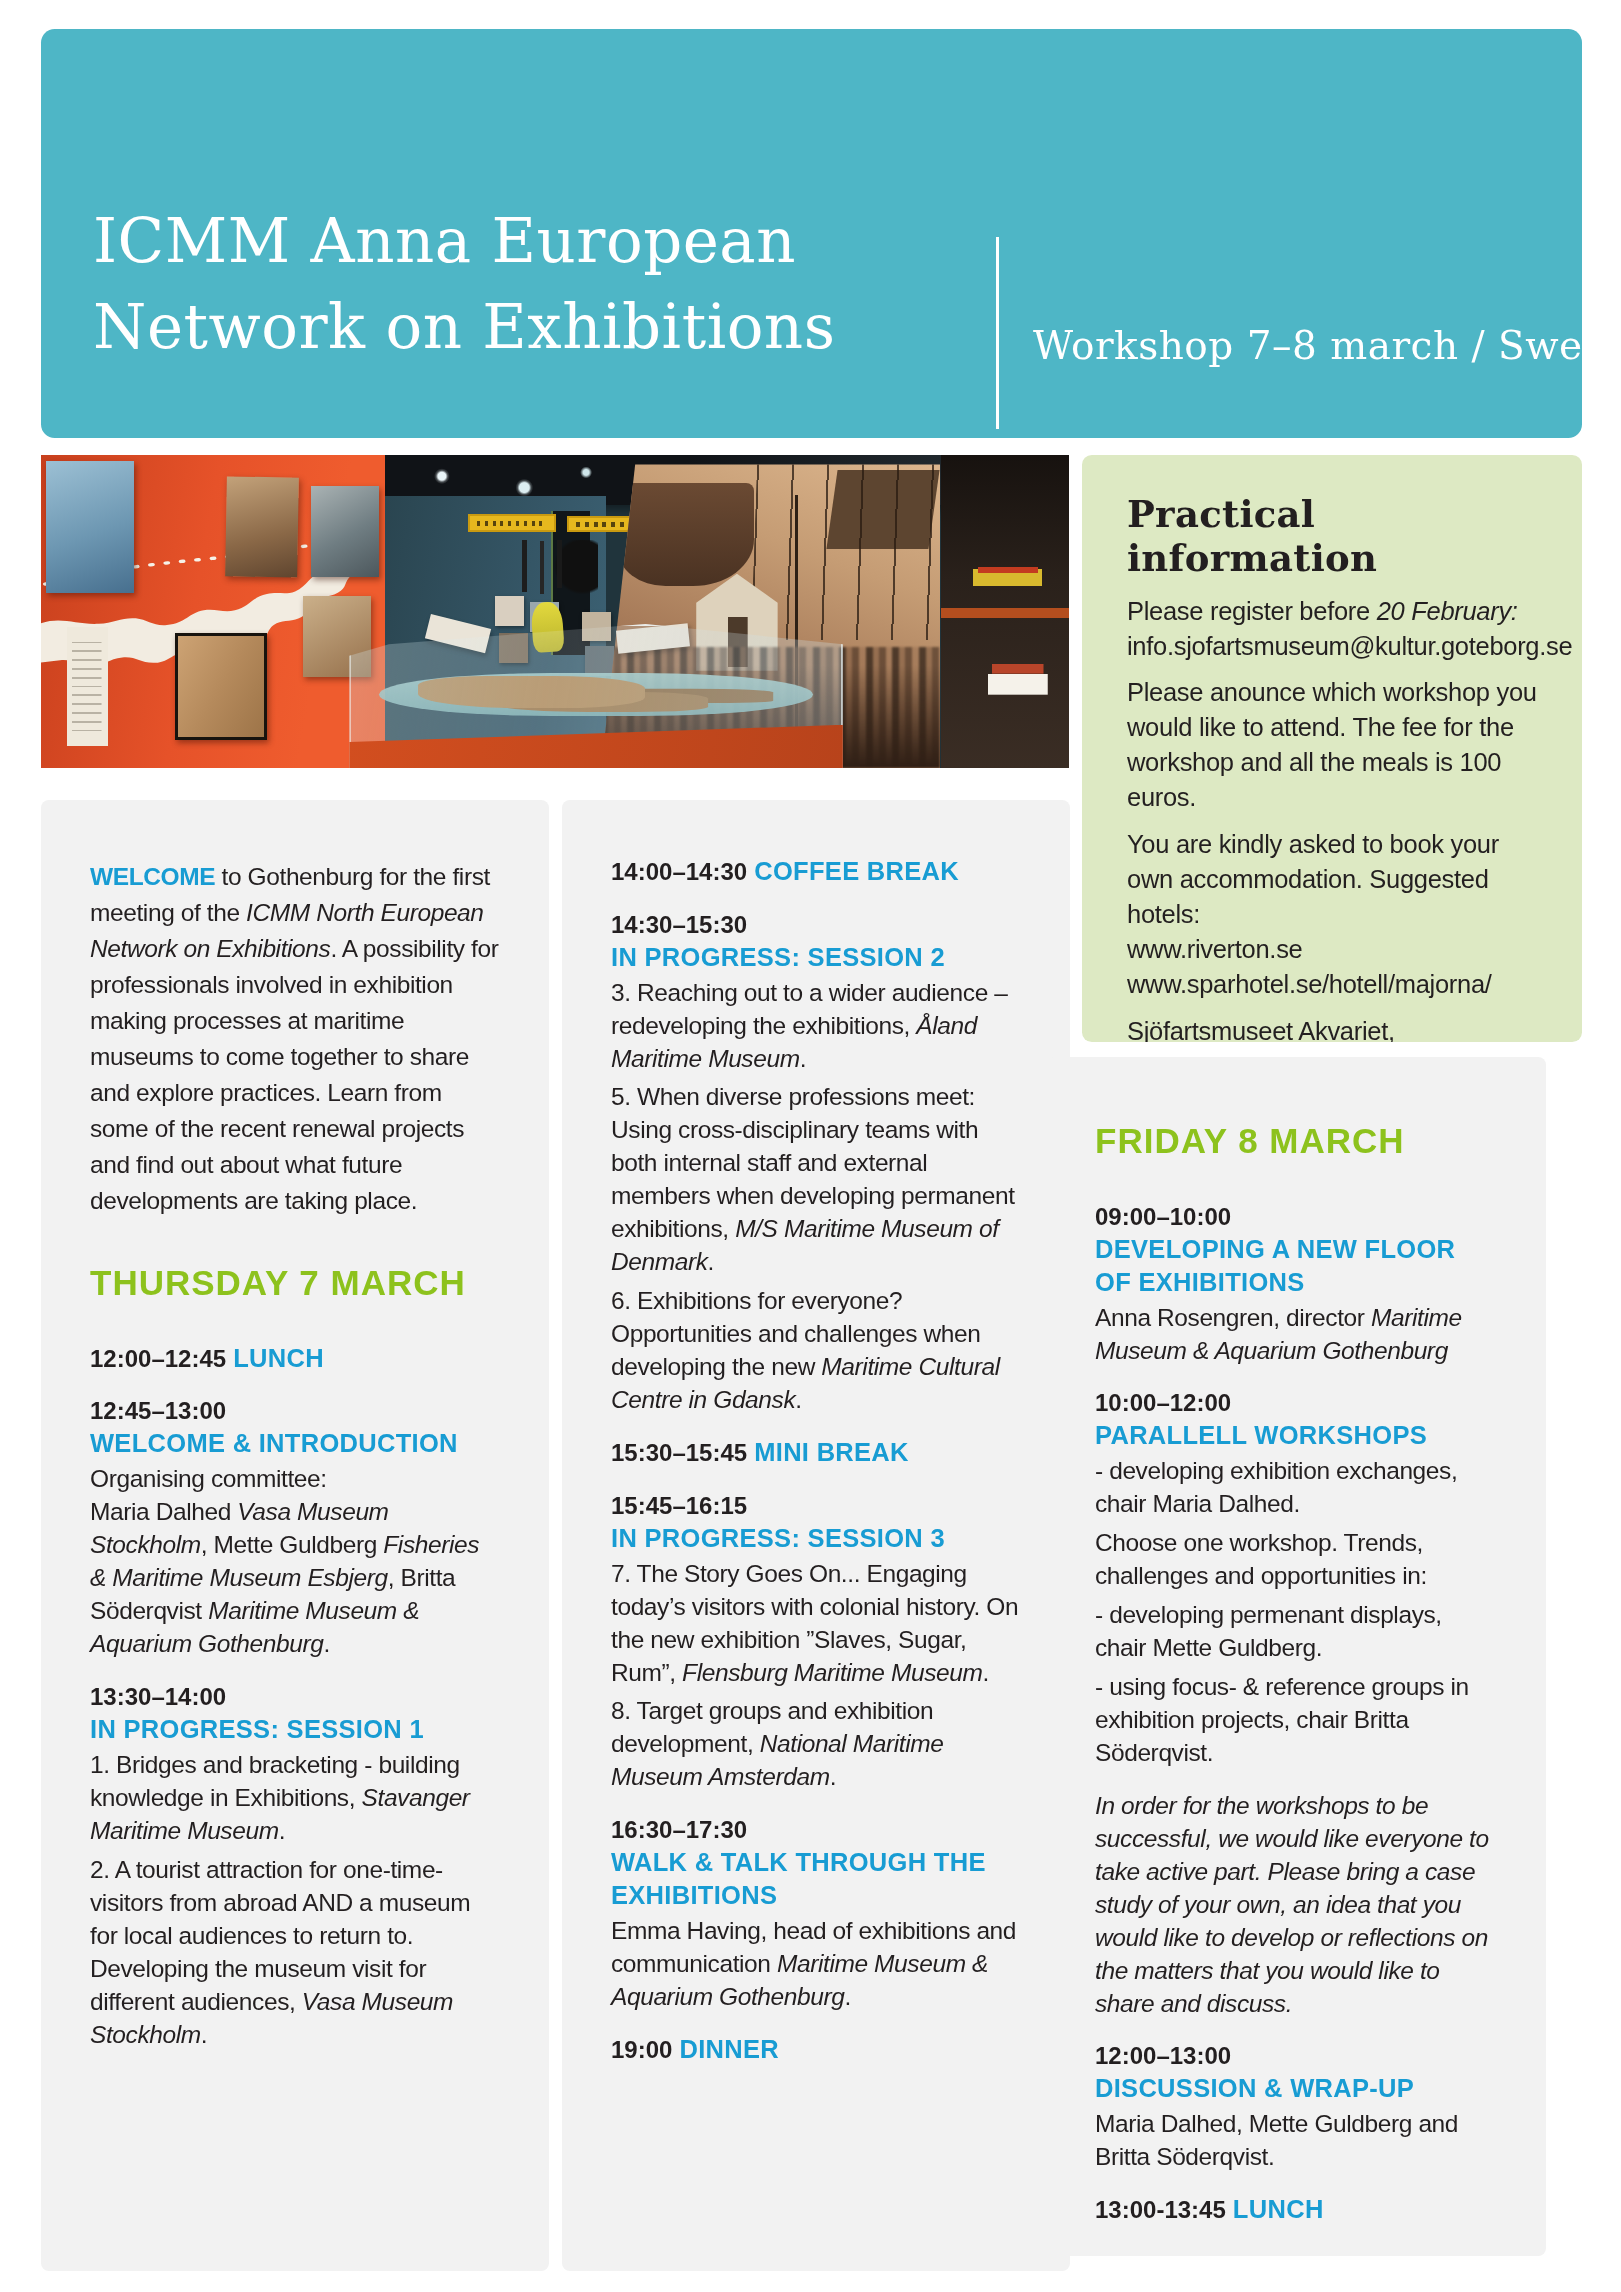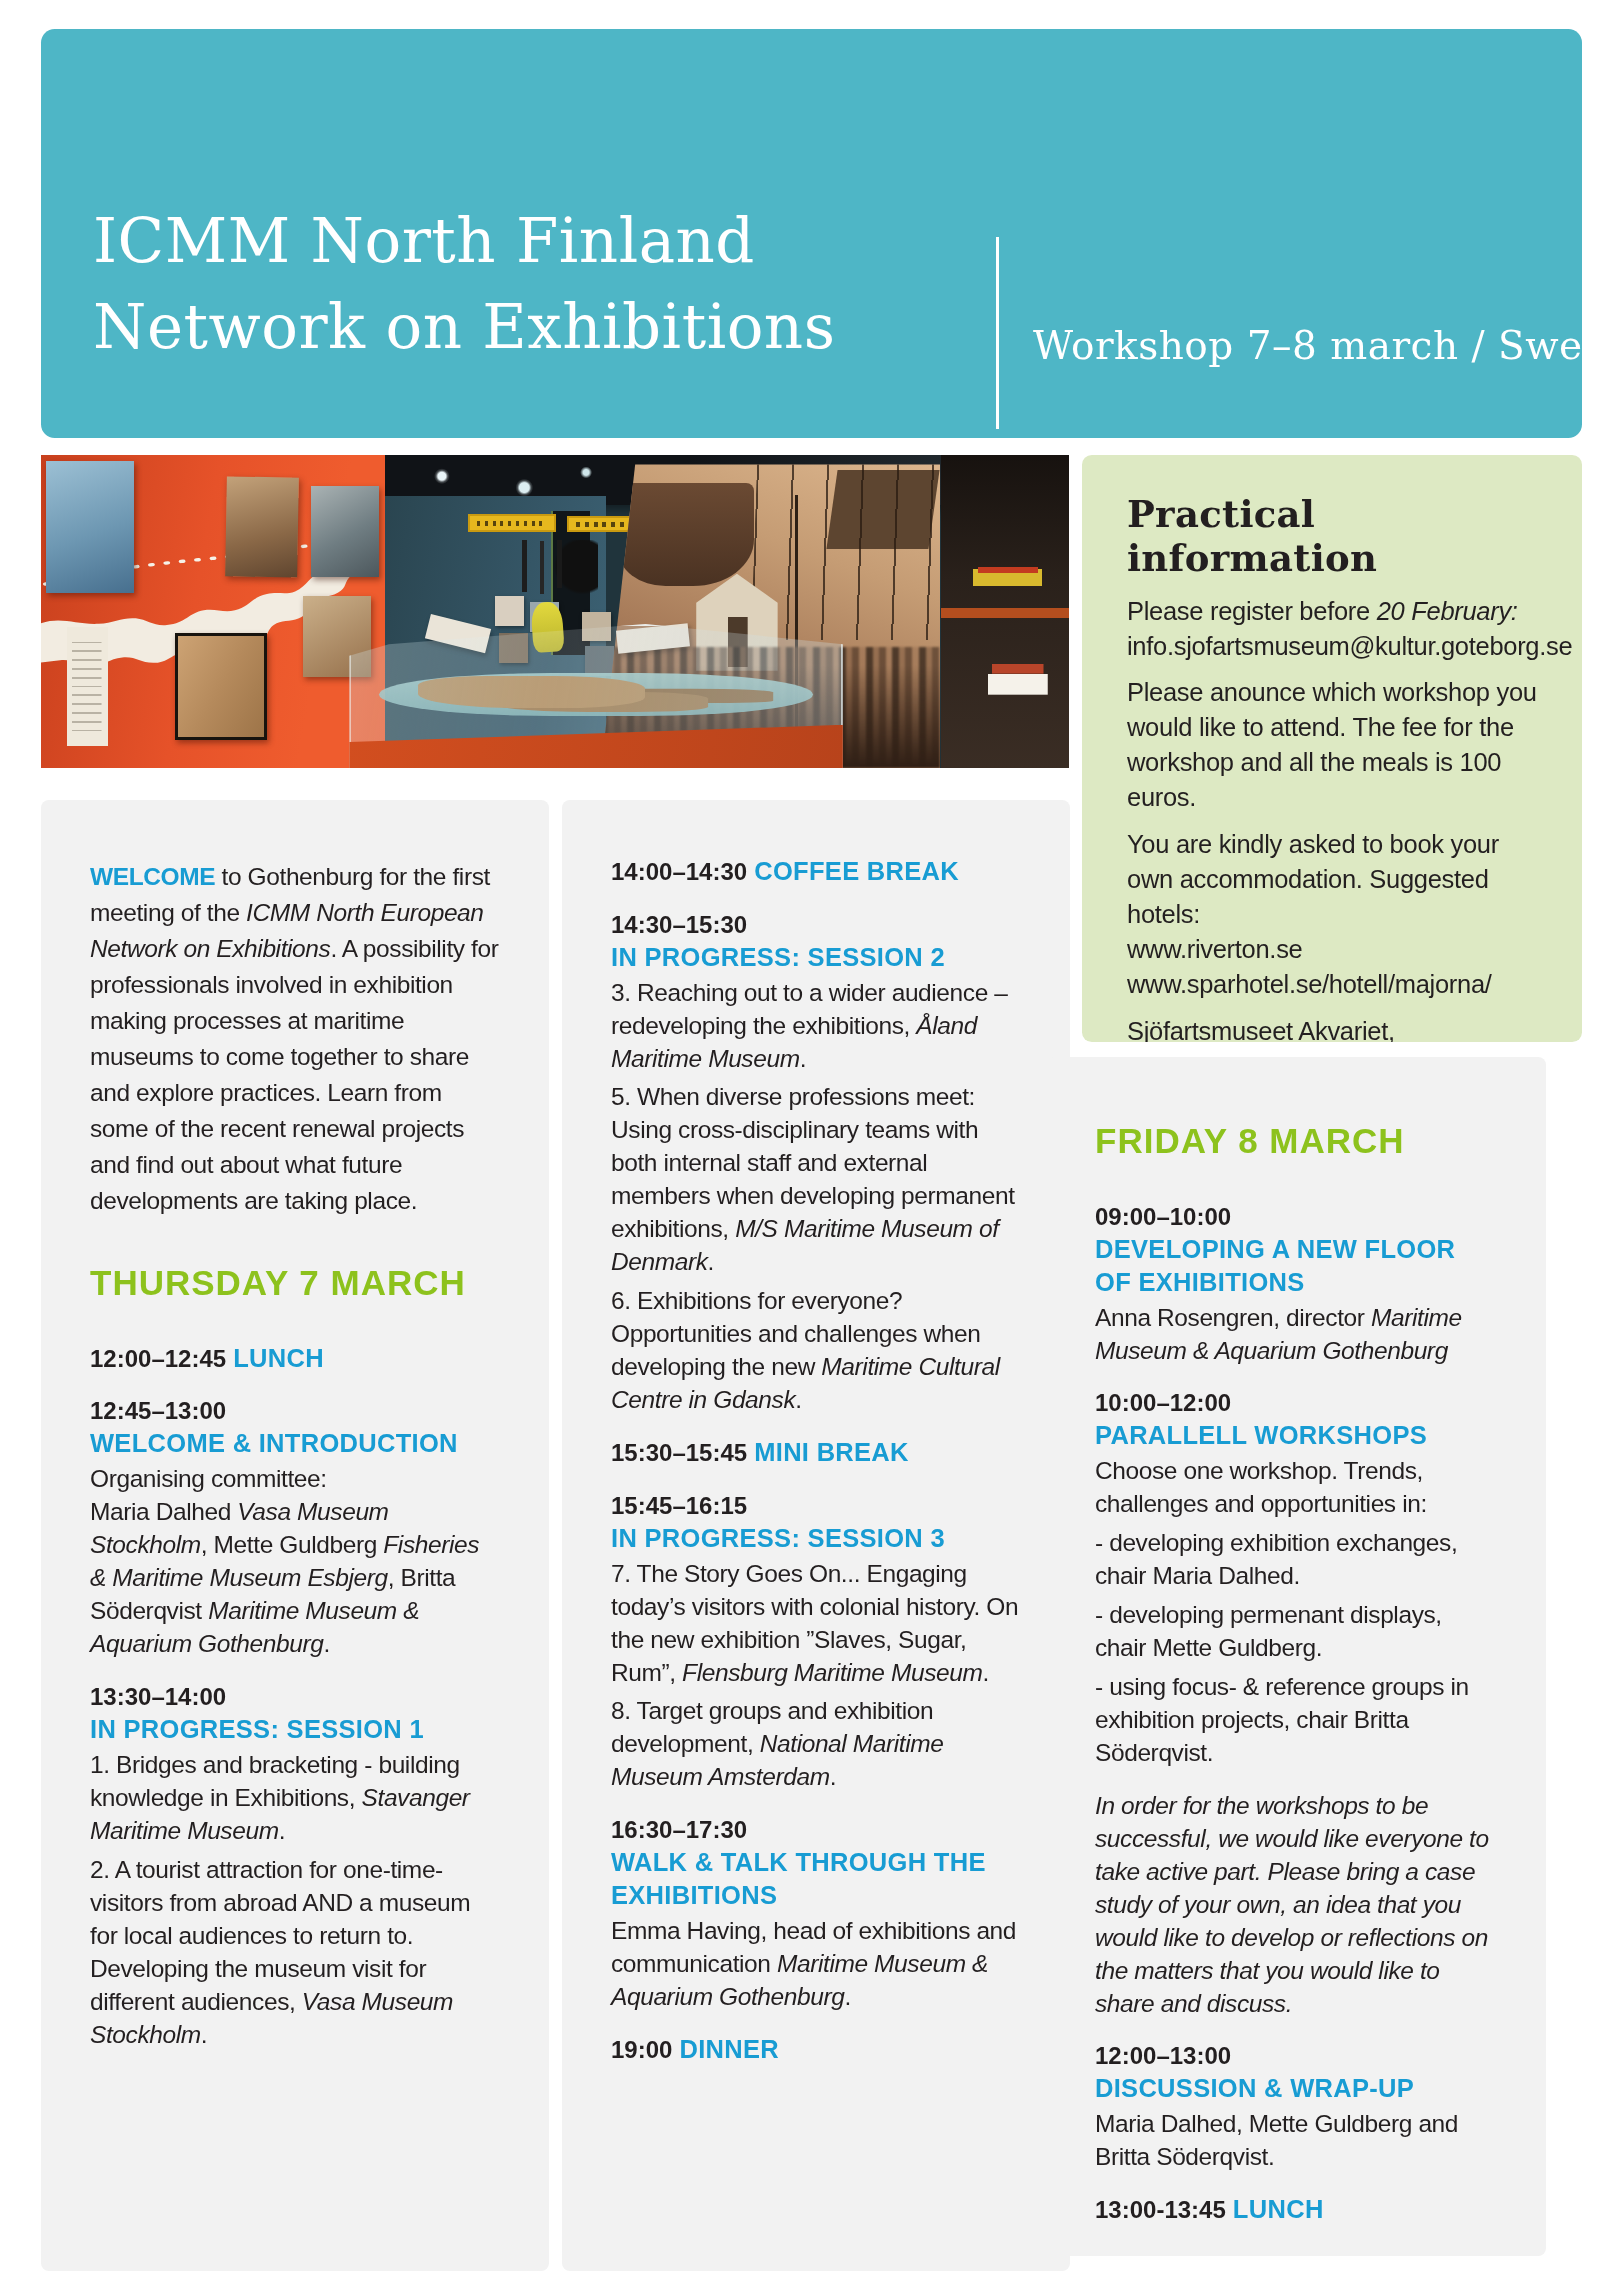--- a/index.html
+++ b/index.html
@@ -146,21 +146,21 @@
   .session .body:last-child{margin-bottom:0;}
   .note{font-style:italic;margin:13.7px 0 19.6px;}
 </style>
 </head>
 <body>
 
 <div class="page">
 
   <header class="band">
     <div class="band-title">
-      <div>ICMM North Finland</div>
+      <div>ICMM Anna European</div>
       <div>Network on Exhibitions</div>
     </div>
     <div class="band-divider"></div>
     <div class="band-subtitle">Workshop 7–8 march / Sweden</div>
   </header>
 
   <div class="photo">
     <div class="ph-ceiling"></div>
     <div class="ph-lights"></div>
     <div class="ph-wall-left"></div>
@@ -259,22 +259,22 @@
   <section class="col col-3">
       <h2 class="day">FRIDAY 8 MARCH</h2>
       <div class="session">
         <p class="time">09:00–10:00</p>
         <p class="cat">DEVELOPING A NEW FLOOR OF EXHIBITIONS</p>
         <p class="body">Anna Rosengren, director <i>Maritime Museum &amp; Aquarium Gothenburg</i></p>
       </div>
       <div class="session">
         <p class="time">10:00–12:00</p>
         <p class="cat">PARALLELL WORKSHOPS</p>
+        <p class="body">- developing exhibition exchanges, chair Maria Dalhed.</p>
         <p class="body">Choose one workshop. Trends, challenges and opportunities in:</p>
-        <p class="body">- developing exhibition exchanges, chair Maria Dalhed.</p>
         <p class="body">- developing permenant displays, chair Mette Guldberg.</p>
         <p class="body">- using focus- &amp; reference groups in exhibition projects, chair Britta Söderqvist.</p>
       </div>
       <p class="body note">In order for the workshops to be successful, we would like everyone to take active part. Please bring a case study of your own, an idea that you would like to develop or reflections on the matters that you would like to share and discuss.</p>
       <div class="session">
         <p class="time">12:00–13:00</p>
         <p class="cat">DISCUSSION &amp; WRAP-UP</p>
         <p class="body">Maria Dalhed, Mette Guldberg and Britta Söderqvist.</p>
       </div>
       <p class="inline-item"><span class="time">13:00-13:45</span> <span class="cat">LUNCH</span></p>

